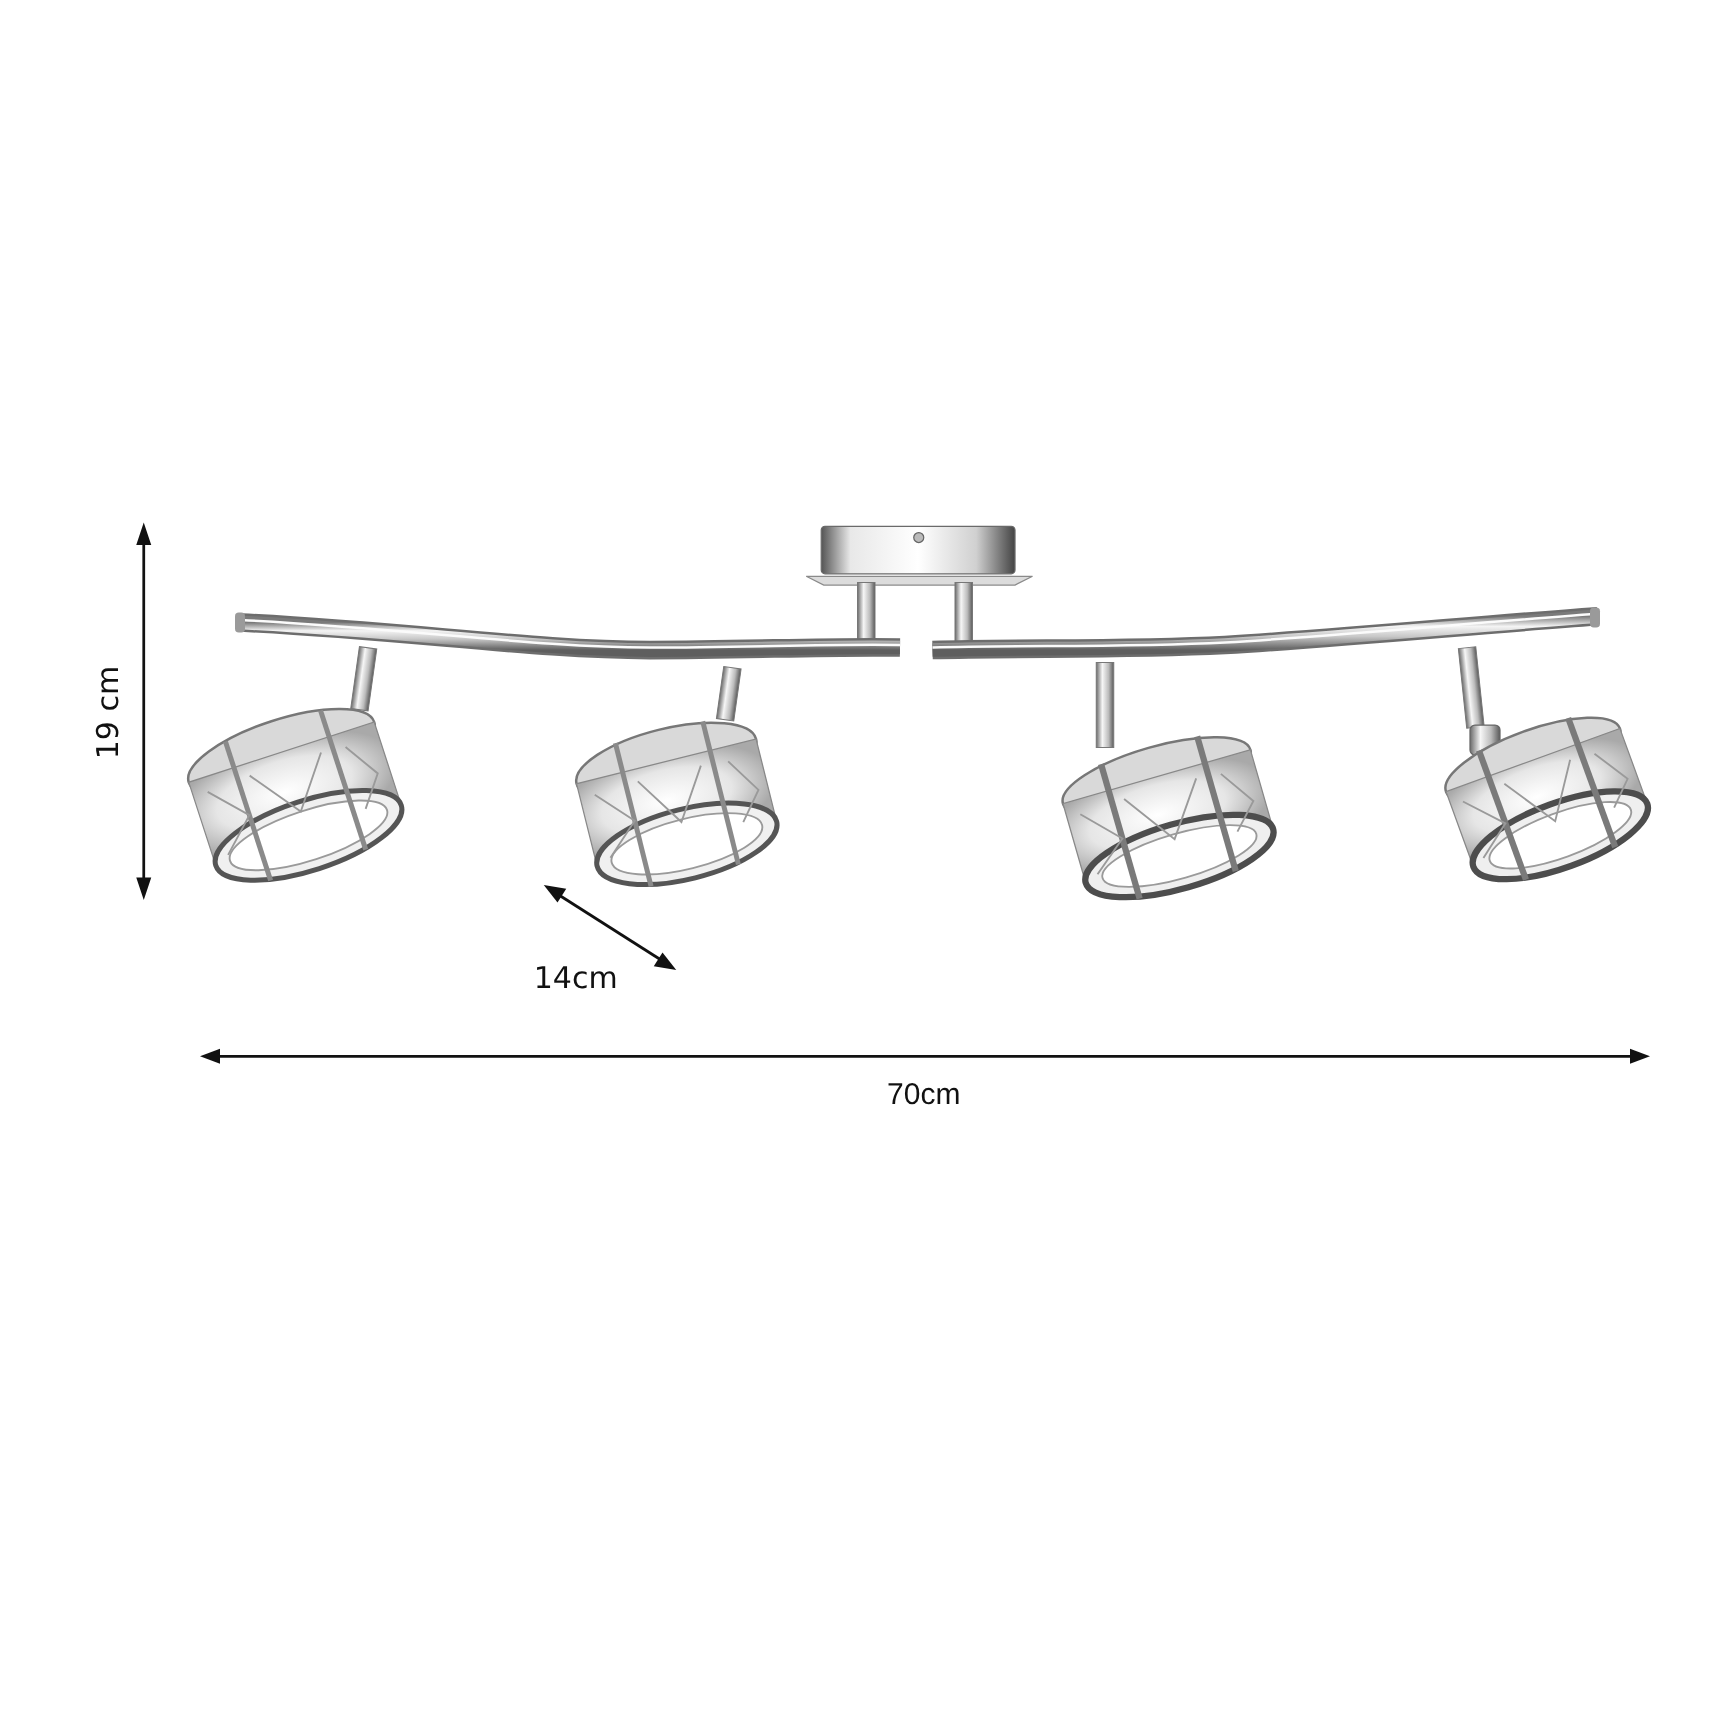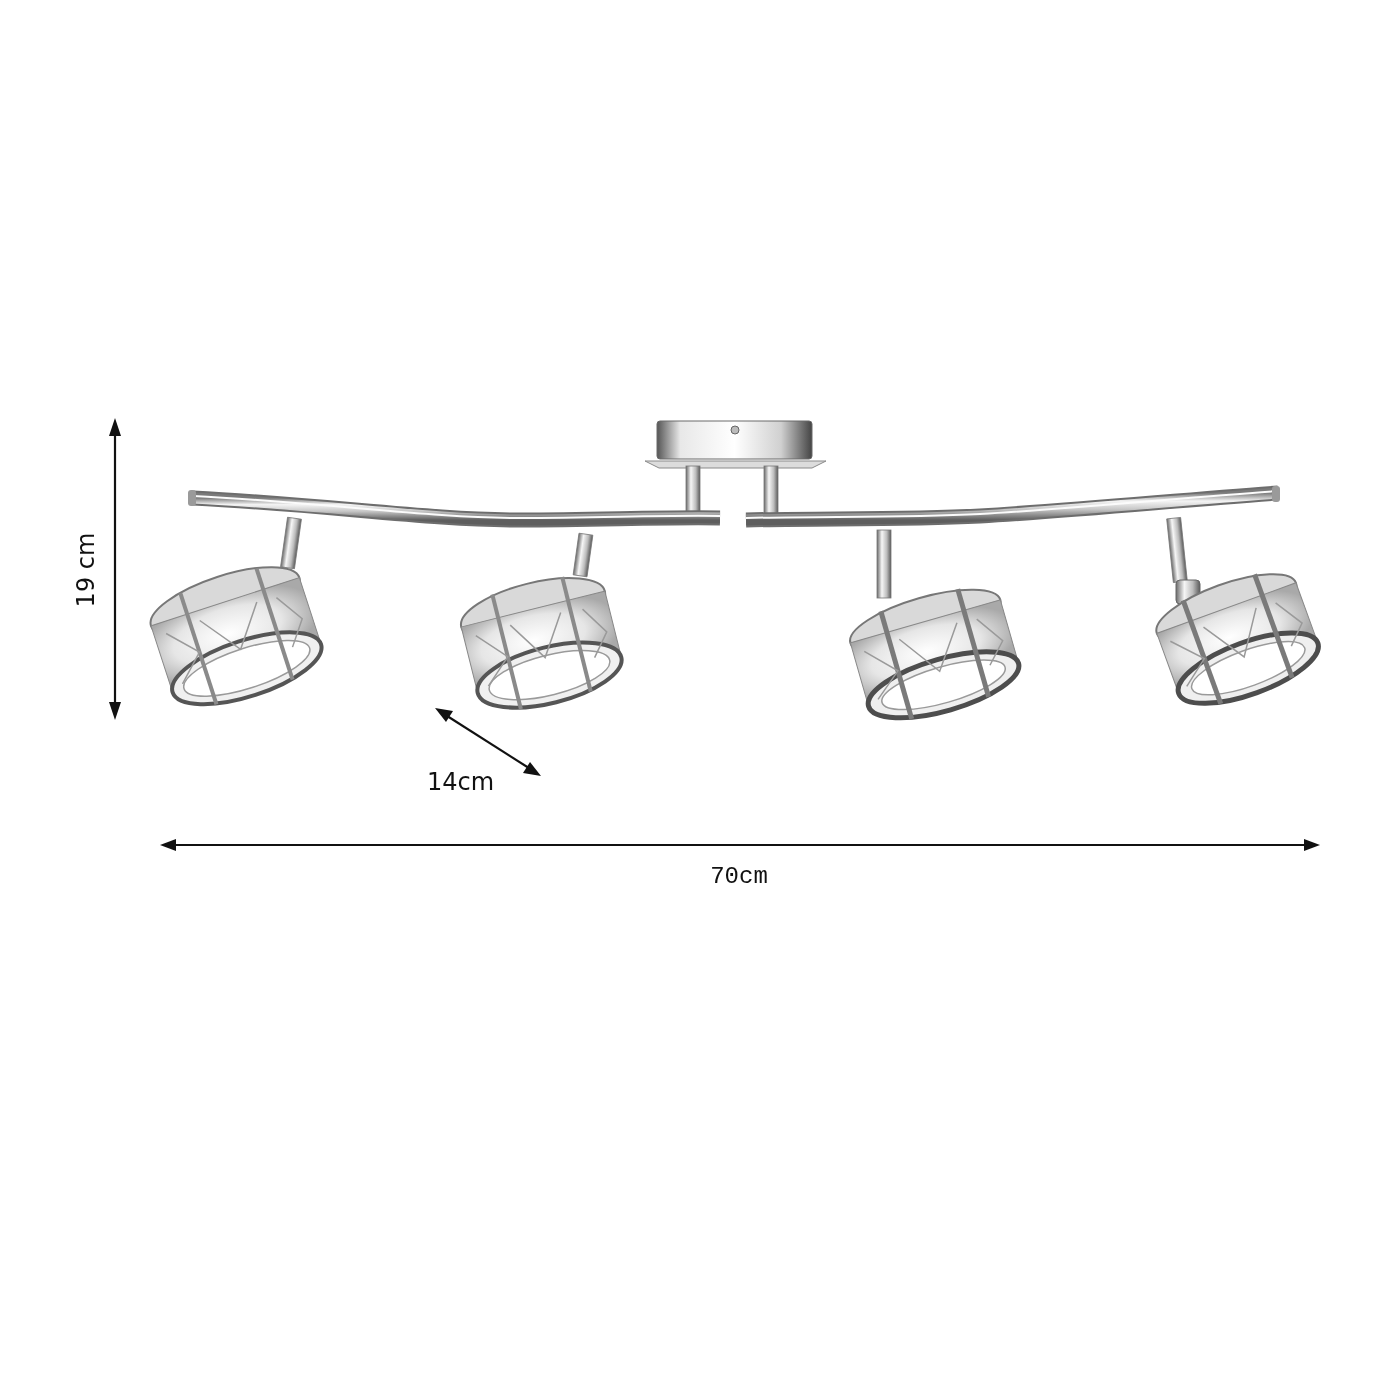--- a/index.html
+++ b/index.html
@@ -1,21 +1,21 @@
 <!DOCTYPE html>
 <html><head>
 <meta charset="utf-8">
 <style>
   html, body { margin: 0; padding: 0; background: #ffffff; }
   body { width: 1389px; height: 1389px; position: relative; overflow: hidden; font-family: "DejaVu Sans", sans-serif; }
   .canvas { position: absolute; left: 0; top: 0; width: 1389px; height: 1389px; }
   .label { position: absolute; color: #111111; font-size: 24px; font-family: "DejaVu Sans", sans-serif; white-space: nowrap; }
   .label-height { left: 86px; top: 570px; transform: translate(-50%, -50%) rotate(-90deg); transform-origin: center; }
   .label-depth { left: 427px; top: 758px; margin-top: 10px; }
-  .label-width { left: 739px; top: 876px; transform: translate(-50%, -50%); font-family: Liberation Mono, monospace; font-stretch: condensed; }
+  .label-width { left: 739px; top: 876px; transform: translate(-50%, -50%); font-family: Liberation Sans, sans-serif; font-stretch: condensed; }
   svg { position: absolute; left: 0; top: 0; }
 </style>
 </head>
 <body>
 
 <div class="canvas">
 
   <svg width="1389" height="1389" viewBox="0 0 1389 1389">
     <defs>
       <linearGradient id="chromeV" x1="0" y1="0" x2="0" y2="1">

